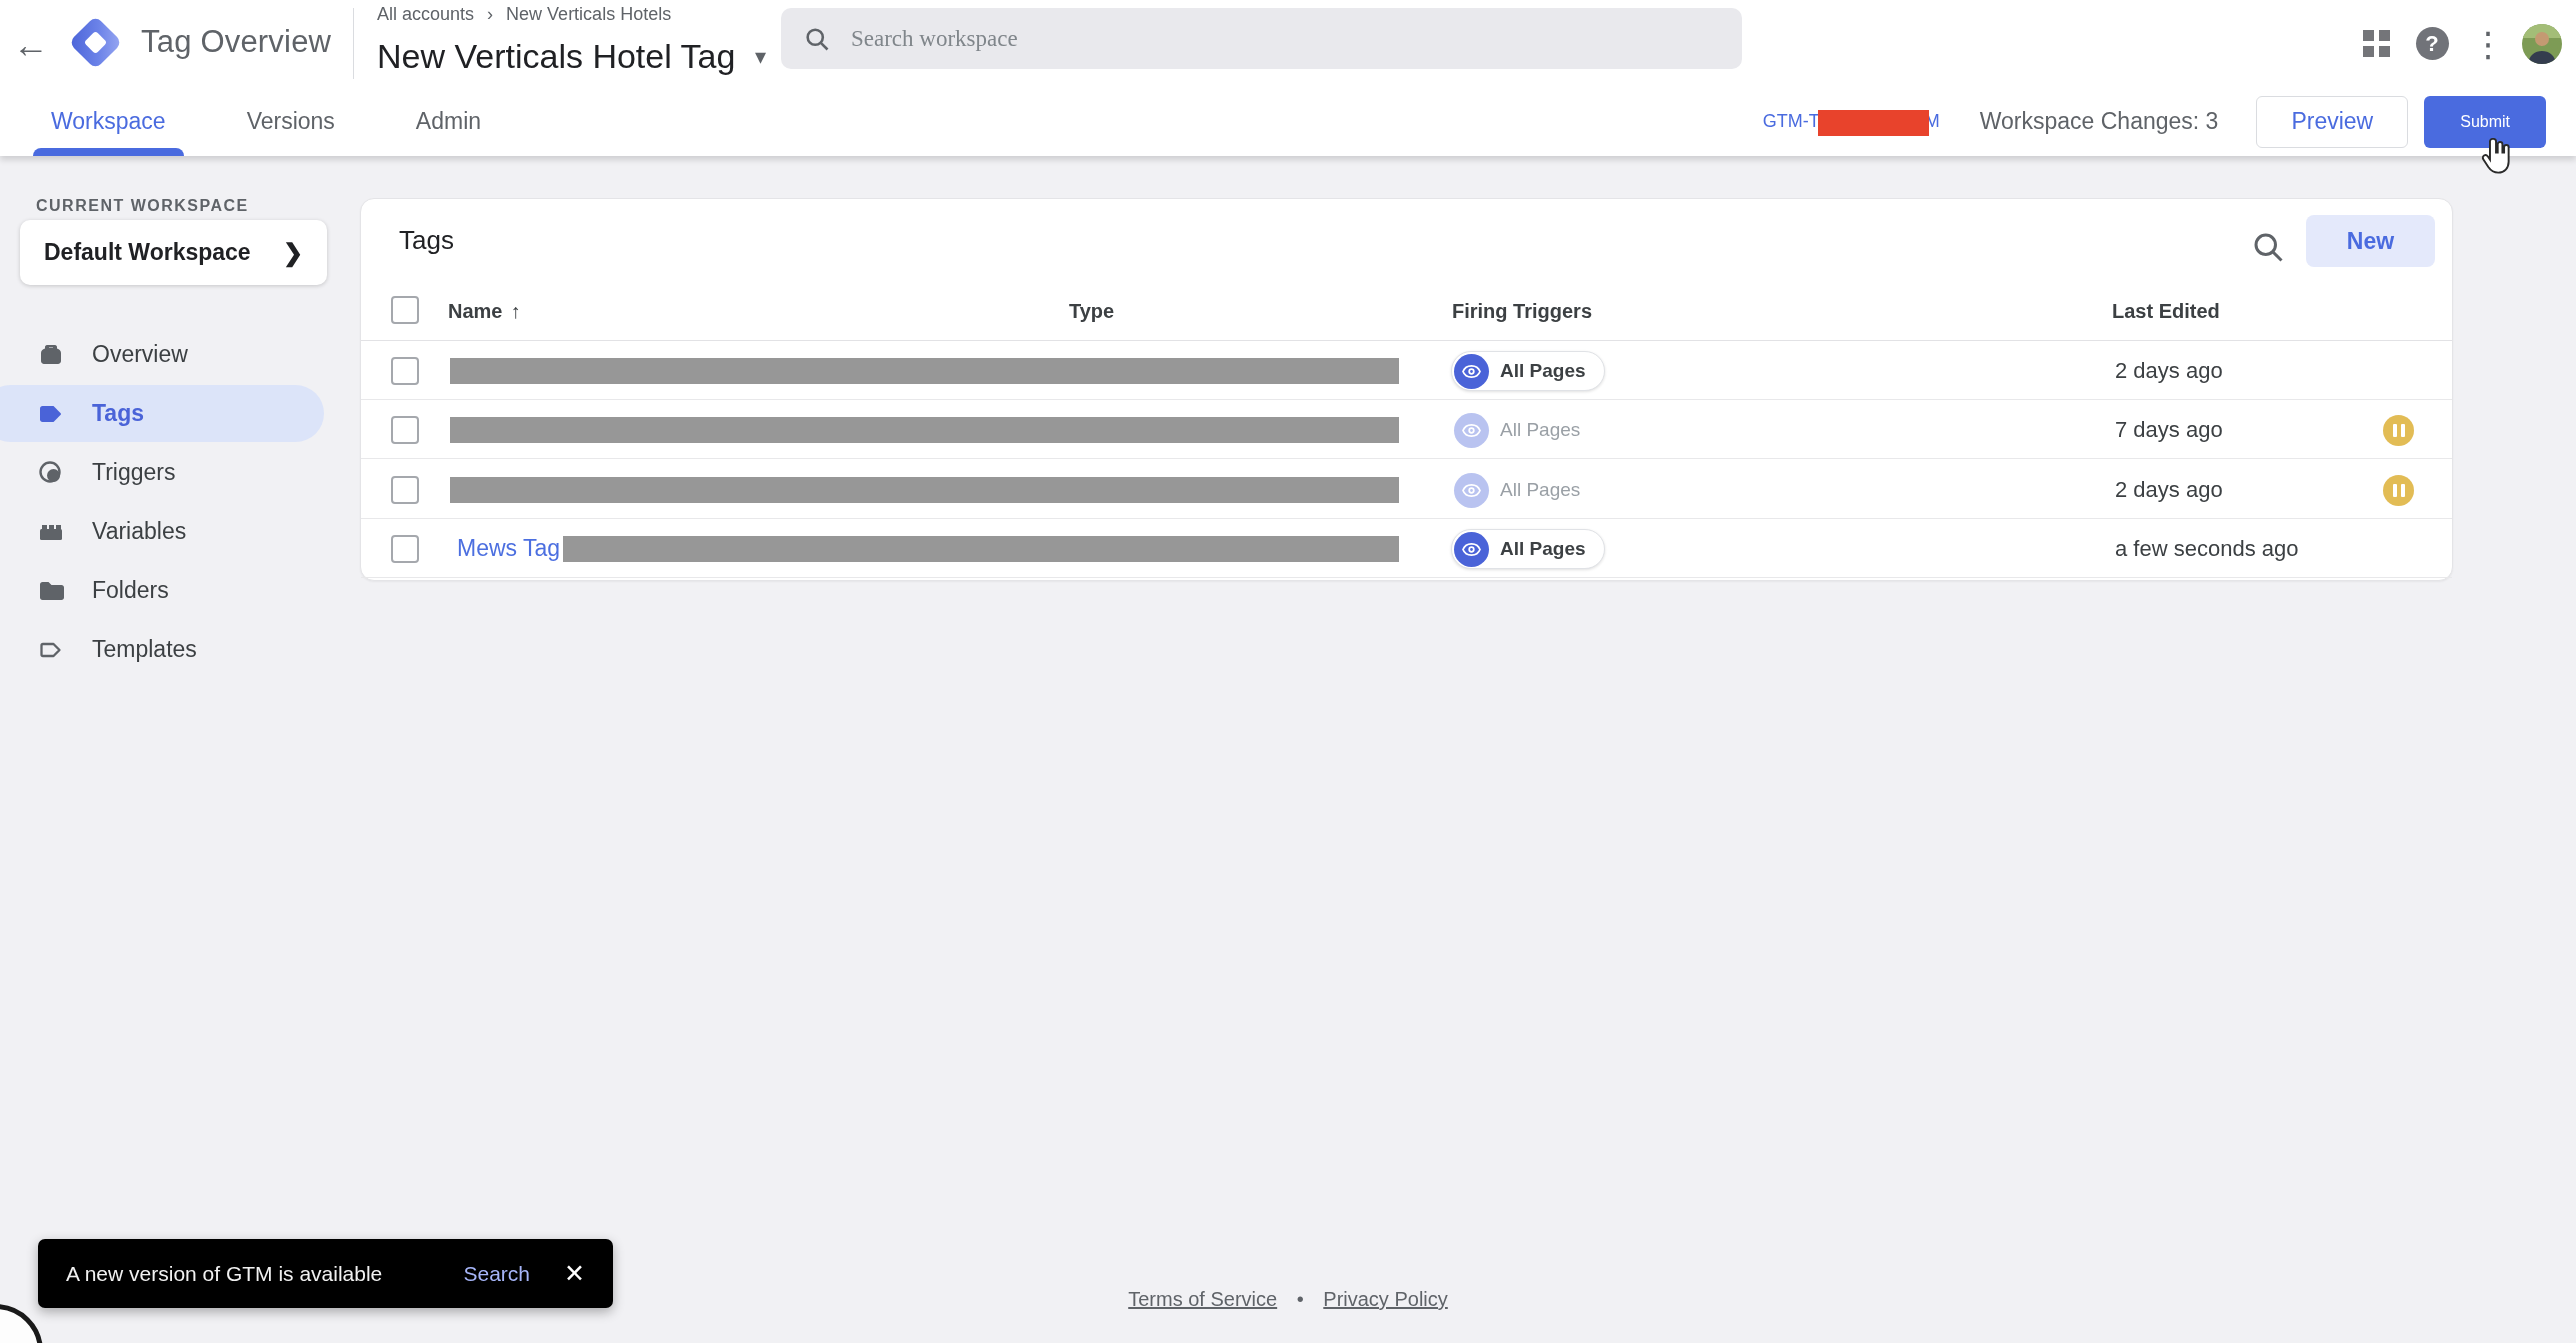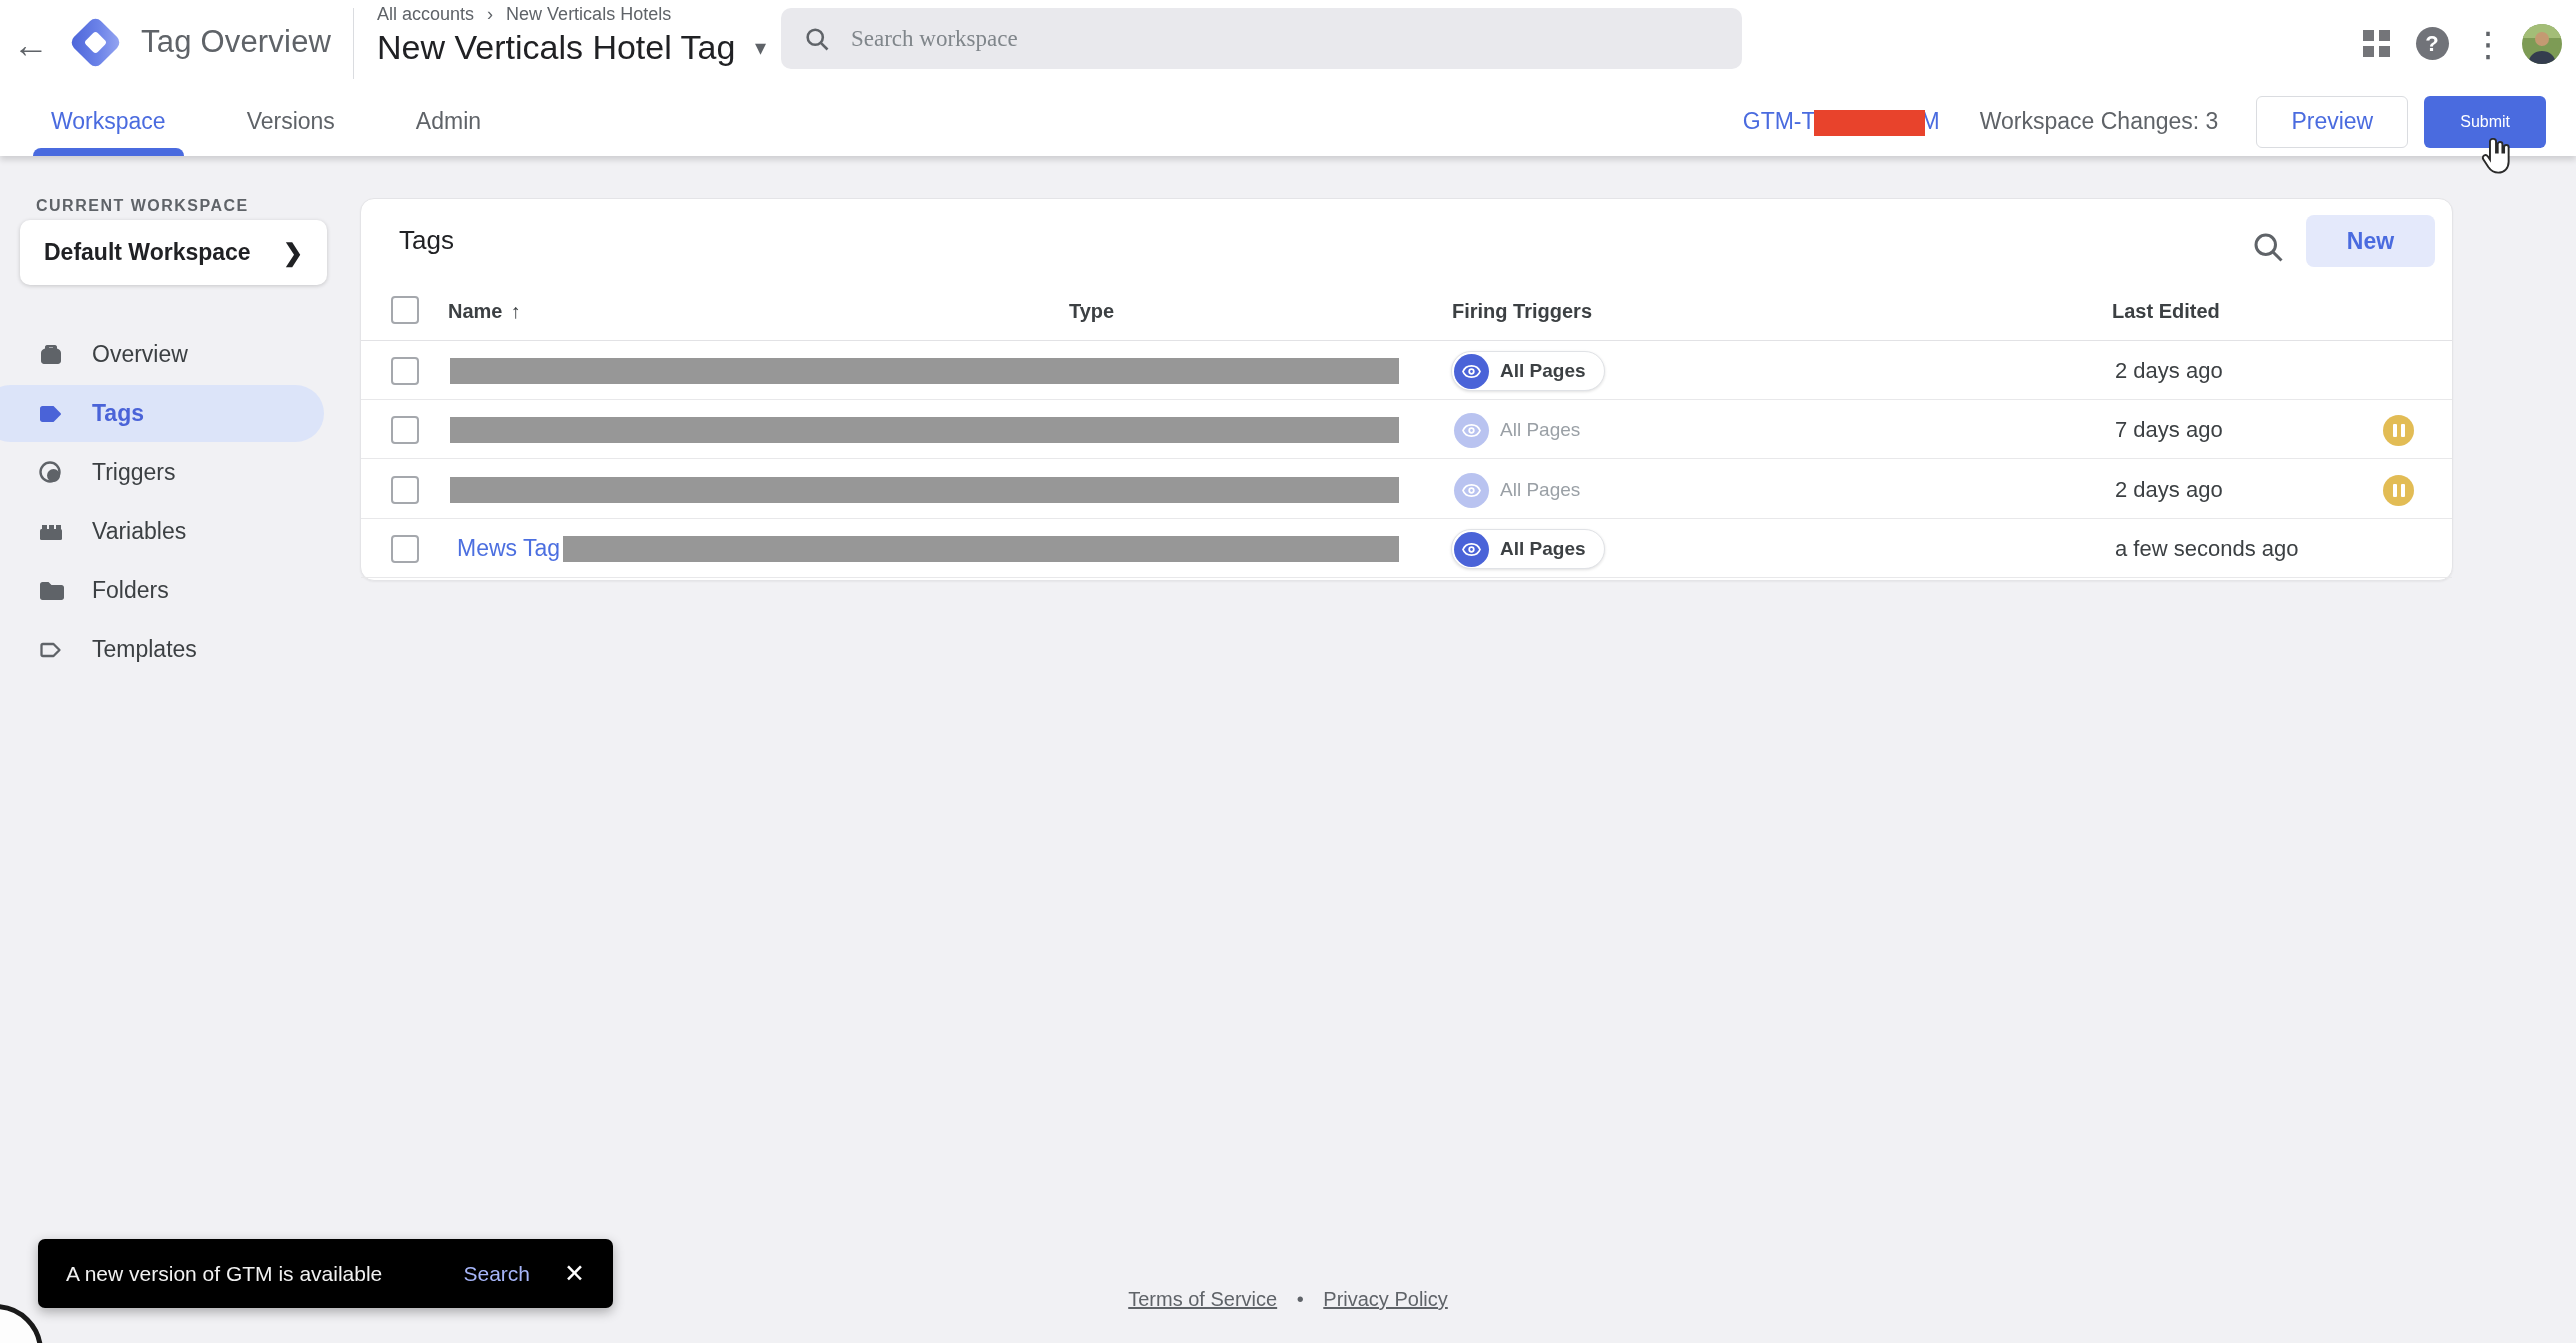--- a/index.html
+++ b/index.html
@@ -8,42 +8,42 @@
 
   
   .topbar { position:absolute; left:0; top:0; width:2576px; height:87px; background:#fff; z-index:5; }
   .back-btn { position:absolute; left:8px; top:22px; width:46px; height:46px; border:none; background:transparent; font-size:36px; color:#5f6368; cursor:pointer; line-height:46px; text-align:center; }
   .logo { position:absolute; left:65px; top:12px; width:61px; height:61px; }
   .app-title { position:absolute; left:141px; top:24px; font-size:31px; color:#5f6368; letter-spacing:0.2px; }
   .v-divider { position:absolute; left:353px; top:8px; width:1px; height:71px; background:#dadce0; }
   .crumb-block { position:absolute; left:377px; top:4px; }
   .breadcrumb { font-size:18px; color:#5f6368; white-space:nowrap; }
   .crumb-sep { margin:0 8px; color:#5f6368; }
-  .container-title { font-size:34px; color:#202124; margin-top:3px; cursor:pointer; white-space:nowrap; }
+  .container-title { font-size:34px; color:#202124; margin-top:12px; cursor:pointer; white-space:nowrap; }
   .container-title .caret { font-size:22px; color:#5f6368; margin-left:10px; vertical-align:4px; }
   .search { position:absolute; left:781px; top:8px; width:961px; height:61px; background:#e9e9ed; border-radius:10px; display:flex; align-items:center; padding:0 22px; }
   .search svg { flex:0 0 auto; }
   .search input { border:none; outline:none; background:transparent; font-size:23px; color:#3c4043; margin-left:20px; width:100%; font-family:Liberation Serif, serif; }
   .search input::placeholder { color:#80868b; }
   .top-icons { position:absolute; right:0; top:0; height:87px; display:flex; align-items:center; }
   .ticon { width:56px; height:56px; display:flex; align-items:center; justify-content:center; cursor:pointer; }
   .grid-icon { display:grid; grid-template-columns:11px 11px; grid-gap:5px; }
   .grid-icon i { width:11px; height:11px; background:#747579; }
   .help-circle { width:33px; height:33px; border-radius:50%; background:#717379; color:#fff; font-size:22px; font-weight:bold; display:flex; align-items:center; justify-content:center; }
   .dots { font-size:34px; color:#5f6368; line-height:1; }
   .avatar { width:40px; height:40px; border-radius:50%; overflow:hidden; margin:0 14px 0 6px; }
 
   
   .tabbar { position:absolute; left:0; top:87px; width:2576px; height:69px; background:#fff; box-shadow:0 4px 6px rgba(0,0,0,.14); z-index:4; }
   .tabs { position:absolute; left:33px; top:0; height:69px; display:flex; }
   .tab { position:relative; height:69px; display:flex; align-items:center; padding:0 18px; margin-right:45px; font-size:23px; color:#5f6368; cursor:pointer; }
   .tab.active { color:#4a6bdf; }
   .tab.active .underline { position:absolute; left:0; right:0; bottom:0; height:8px; background:#4a6bdf; border-radius:8px 8px 0 0; }
   .tab-right { position:absolute; right:30px; top:0; height:69px; display:flex; align-items:center; }
-  .gtm-id { font-size:23px; color:#4a6bdf; cursor:pointer; display:flex; align-items:center; }
+  .gtm-id { font-size:18px; color:#4a6bdf; cursor:pointer; display:flex; align-items:center; }
   .redact { display:inline-block; width:111px; height:26px; background:#e8432c; margin:0 -4px 0 -2px; position:relative; top:1px; }
   .ws-changes { font-size:23px; color:#5f6368; margin:0 38px 0 40px; }
   .btn-preview { height:52px; padding:0 34px; background:#fff; border:1px solid #dadce0; border-radius:6px; color:#4a6bdf; font-size:23px; font-family:inherit; cursor:pointer; margin-right:16px; }
   .btn-submit { height:52px; padding:0 36px; background:#4a6bdf; border:none; border-radius:6px; color:#fff; font-size:16px; font-family:inherit; cursor:pointer; }
 
   
   .sidebar { position:absolute; left:0; top:157px; width:337px; bottom:0; }
   .ws-label { position:absolute; left:36px; top:40px; font-size:16px; font-weight:bold; letter-spacing:1.5px; color:#5f6368; }
   .ws-card { position:absolute; left:20px; top:63px; width:307px; height:65px; background:#fff; border-radius:10px; box-shadow:0 1px 4px rgba(0,0,0,.18); display:flex; align-items:center; padding:0 24px; cursor:pointer; }
   .ws-card .ws-name { font-size:23px; font-weight:bold; color:#202124; flex:1; }

